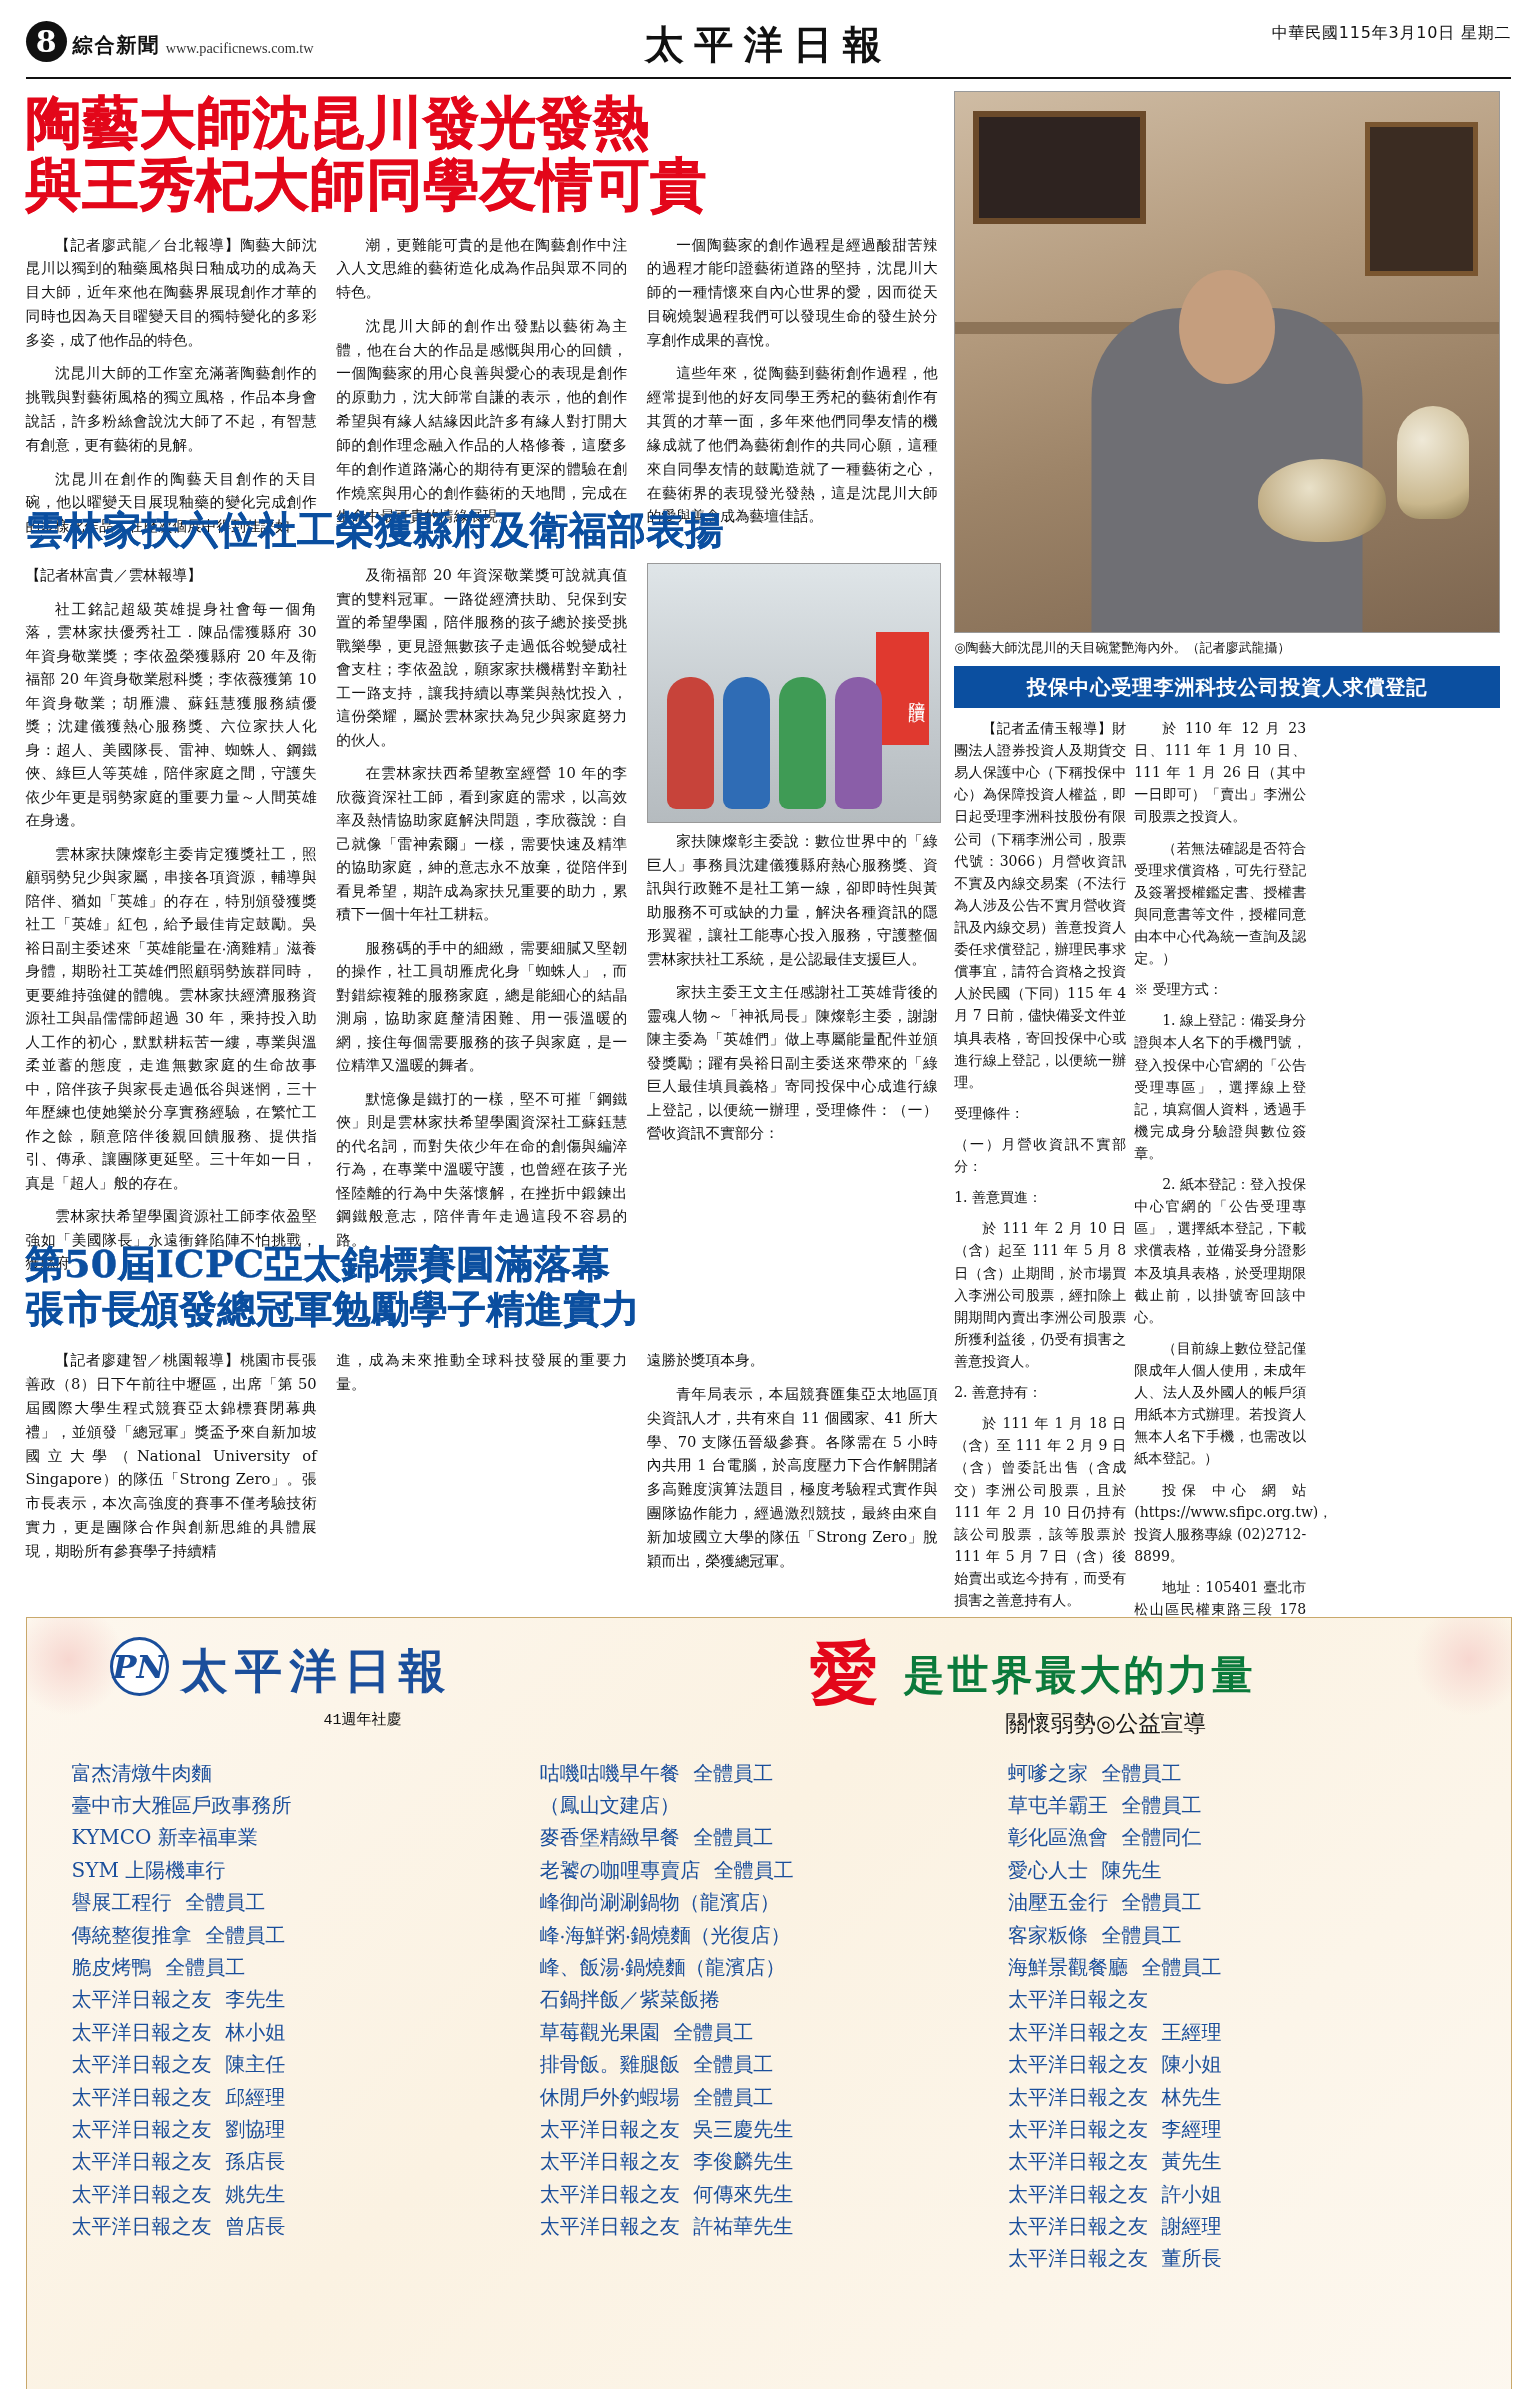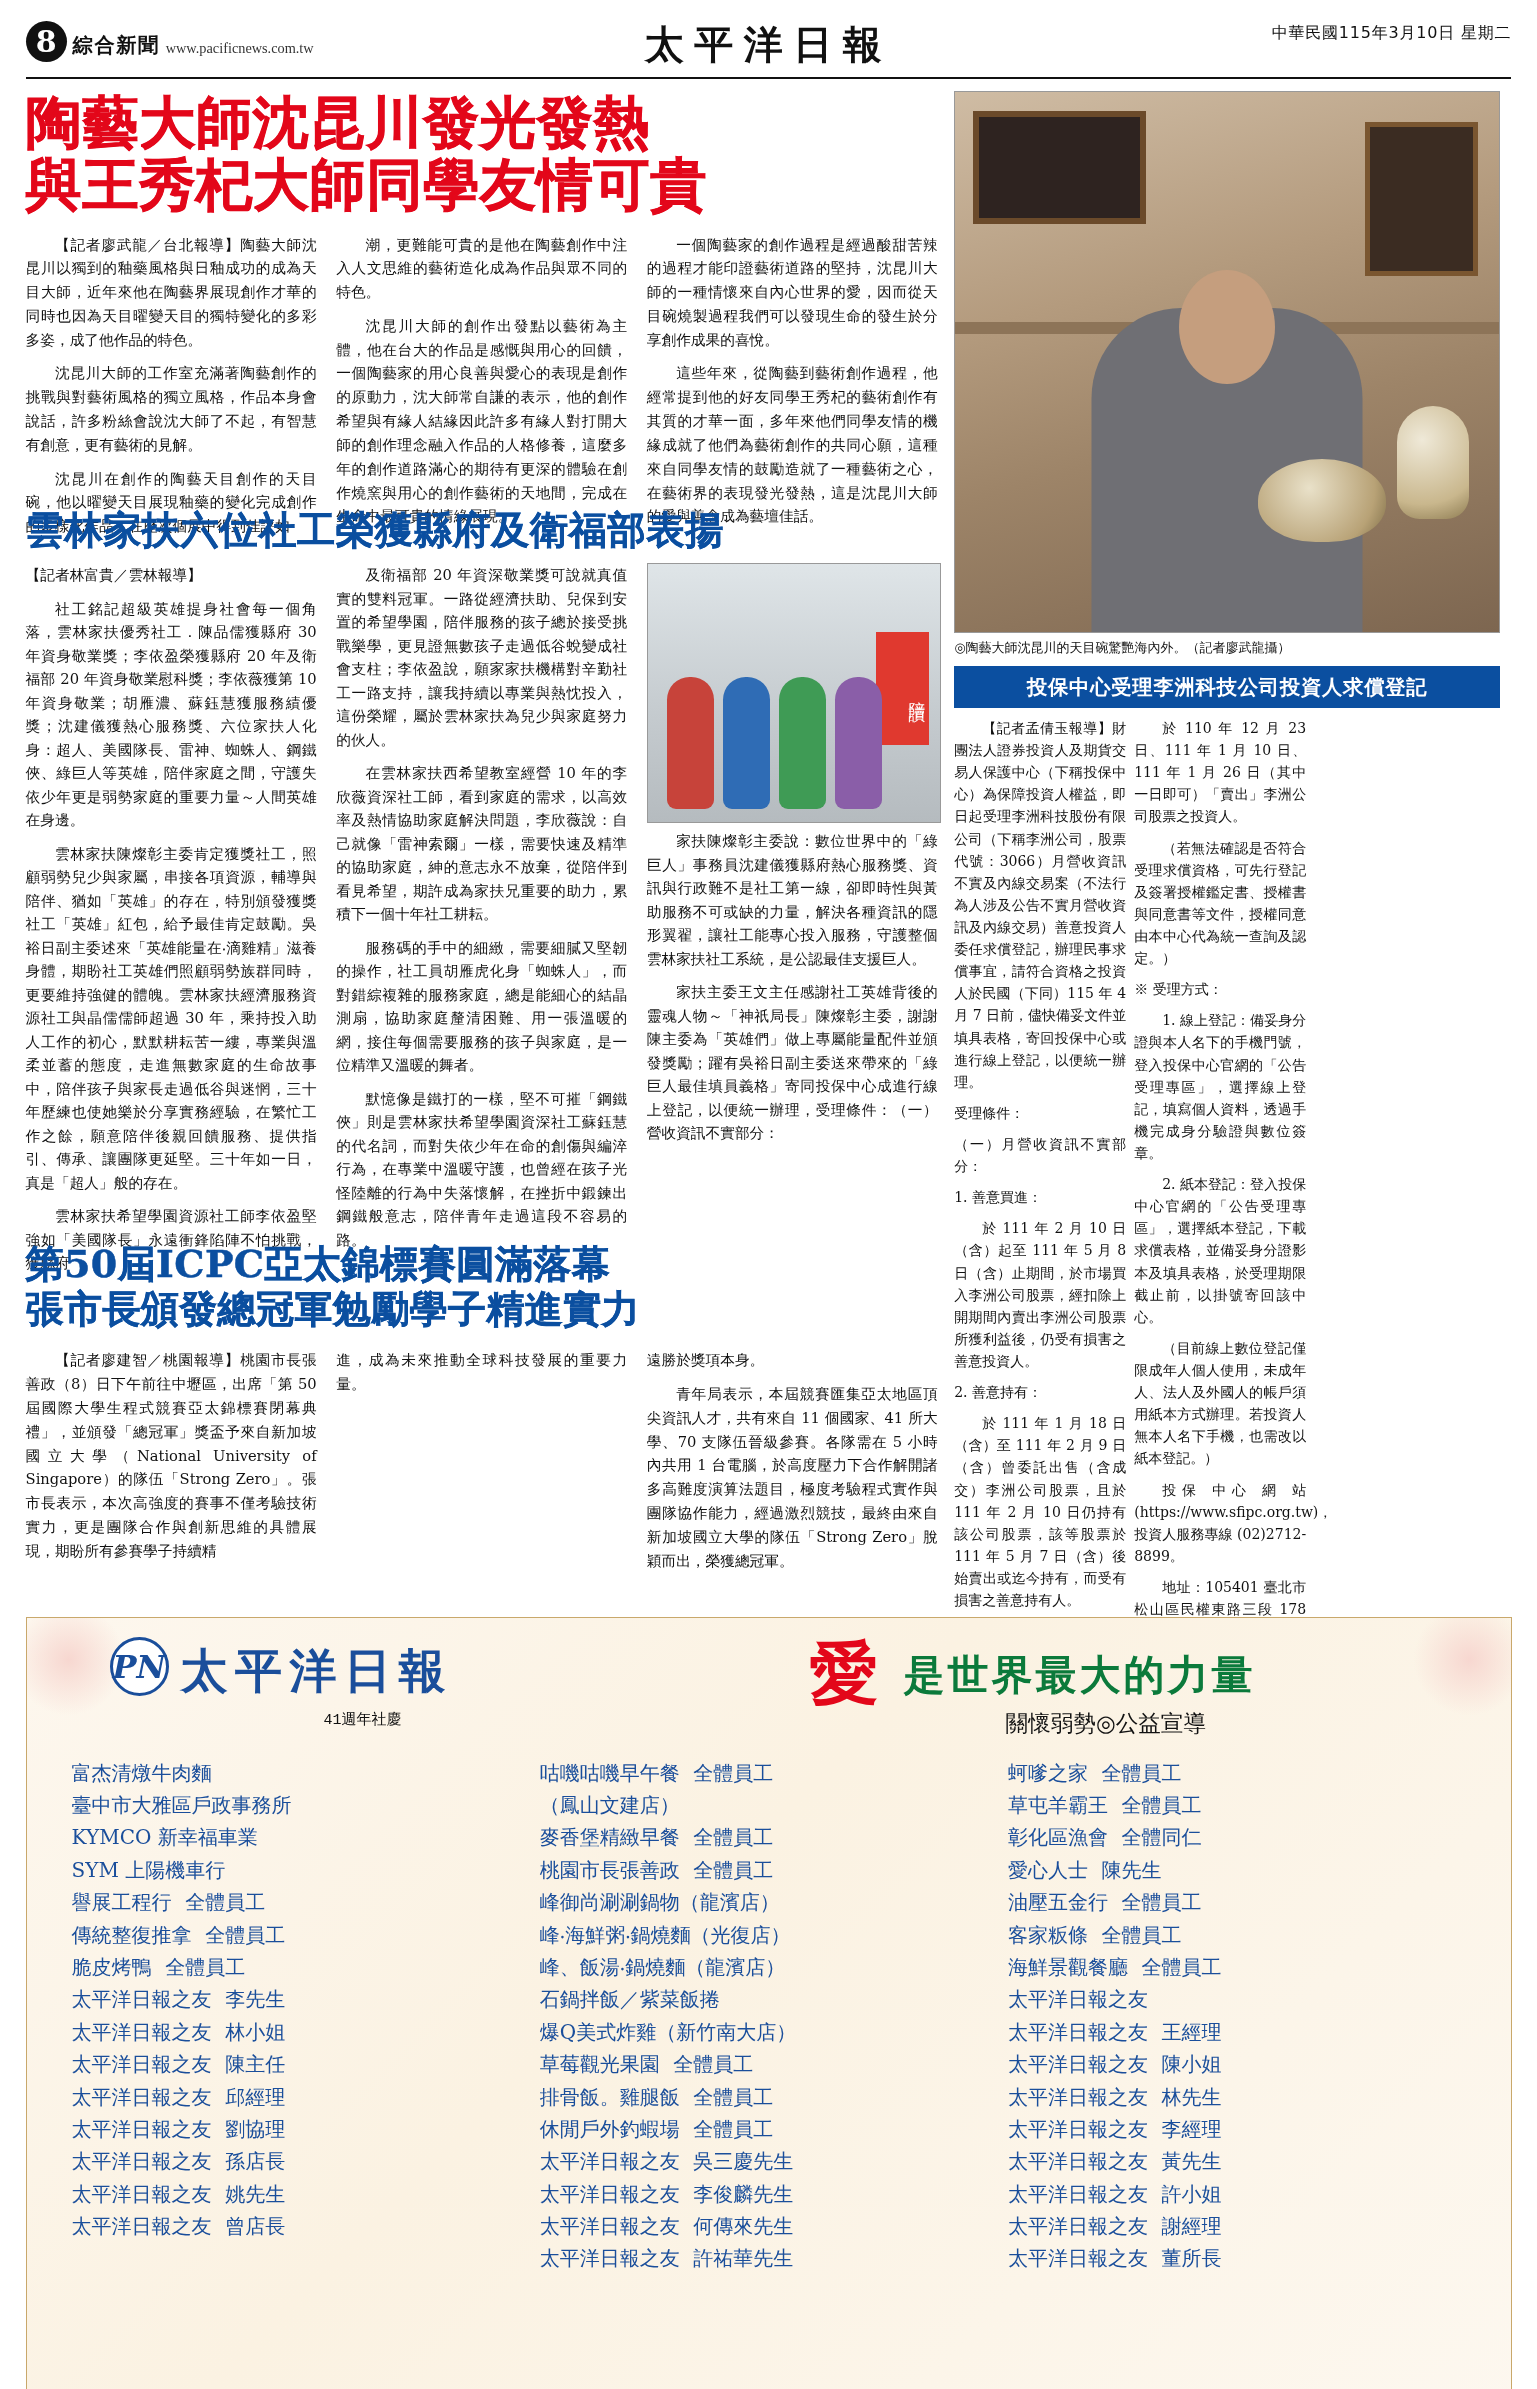--- a/index.html
+++ b/index.html
@@ -405,41 +405,37 @@
           </div>
         <div class="ad-line">
             <span class="nm">（鳳山文建店）</span>
             <span class="who"></span>
           </div>
         <div class="ad-line">
             <span class="nm">麥香堡精緻早餐</span>
             <span class="who">全體員工</span>
           </div>
         <div class="ad-line">
-            <span class="nm">桃園市長張善政</span>
+            <span class="nm">老饕の咖哩專賣店</span>
             <span class="who">全體員工</span>
           </div>
         <div class="ad-line">
             <span class="nm">峰御尚涮涮鍋物（龍濱店）</span>
             <span class="who"></span>
           </div>
         <div class="ad-line">
             <span class="nm">峰‧海鮮粥‧鍋燒麵（光復店）</span>
             <span class="who"></span>
           </div>
         <div class="ad-line">
             <span class="nm">峰、飯湯‧鍋燒麵（龍濱店）</span>
             <span class="who"></span>
           </div>
         <div class="ad-line">
             <span class="nm">石鍋拌飯／紫菜飯捲</span>
-            <span class="who"></span>
-          </div>
-        <div class="ad-line">
-            <span class="nm">爆Q美式炸雞（新竹南大店）</span>
             <span class="who"></span>
           </div>
         <div class="ad-line">
             <span class="nm">草莓觀光果園</span>
             <span class="who">全體員工</span>
           </div>
         <div class="ad-line">
             <span class="nm">排骨飯。雞腿飯</span>
             <span class="who">全體員工</span>
           </div>

